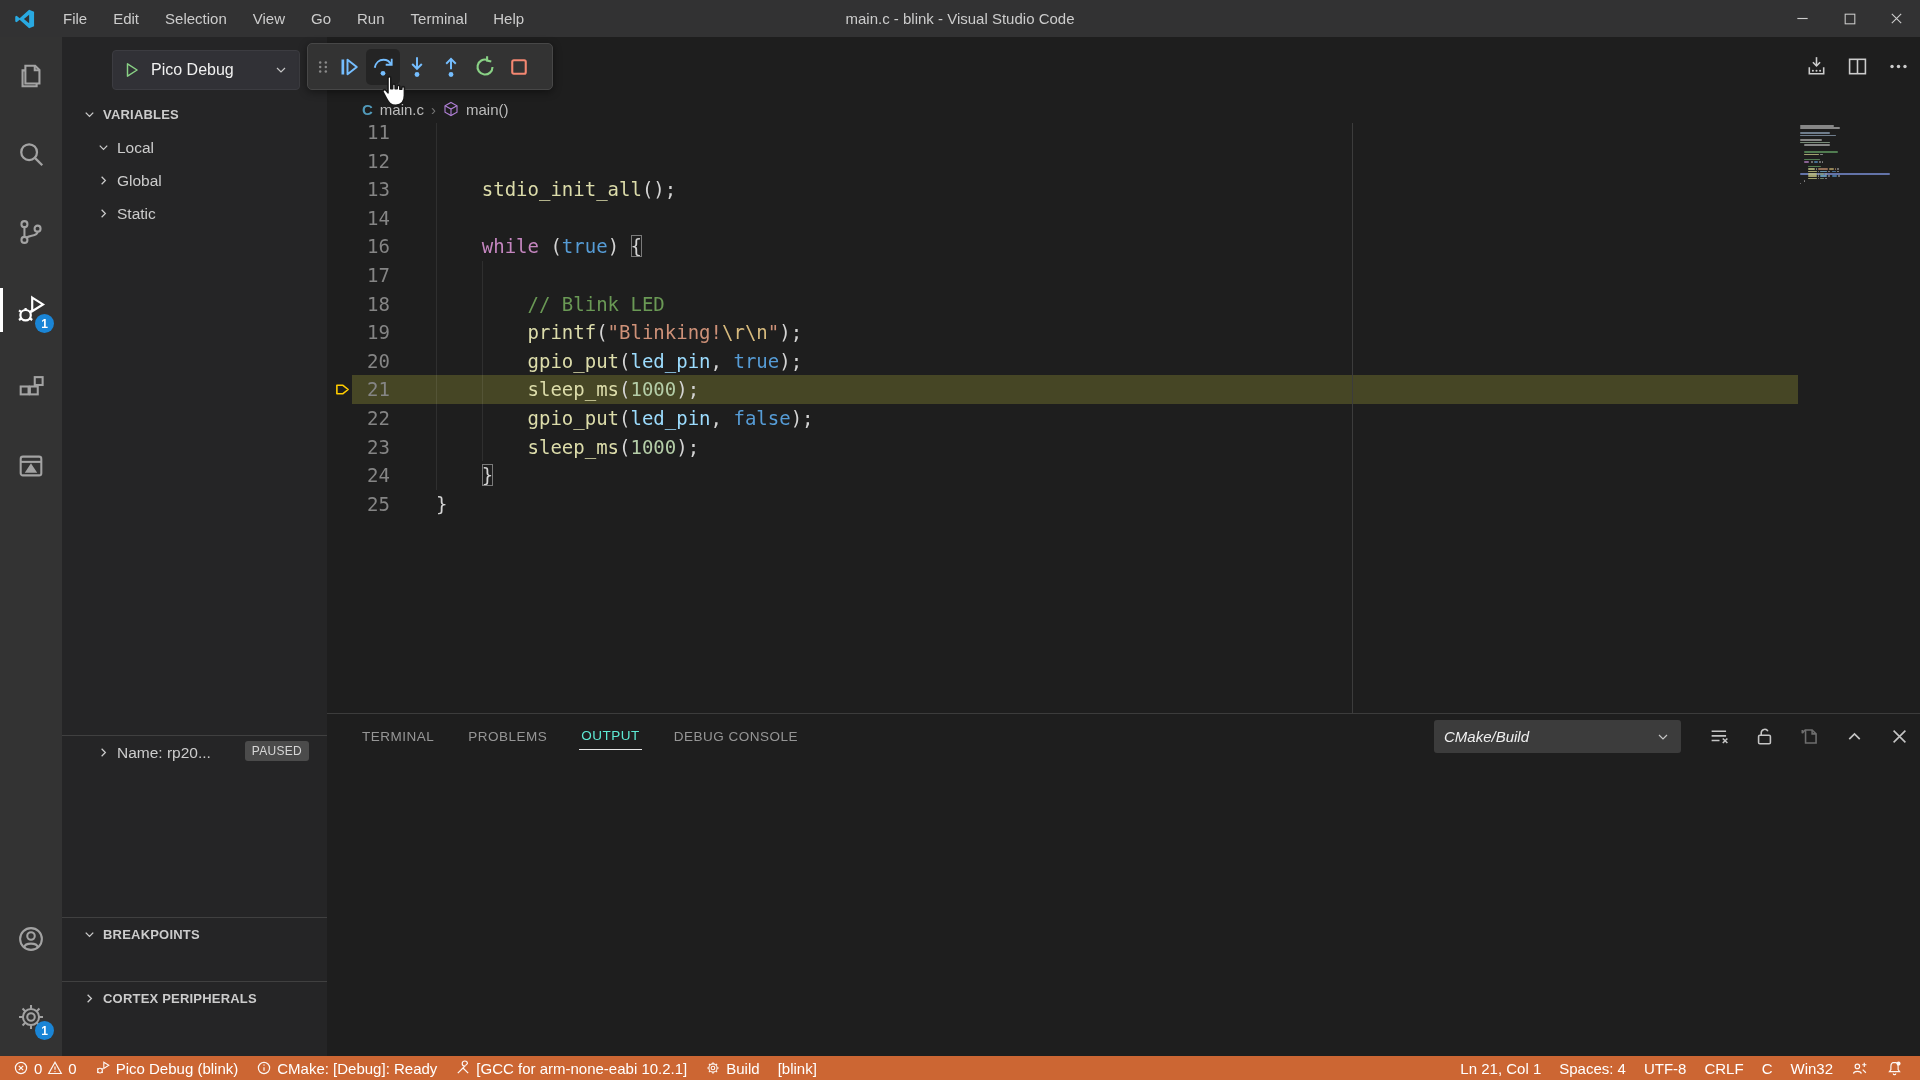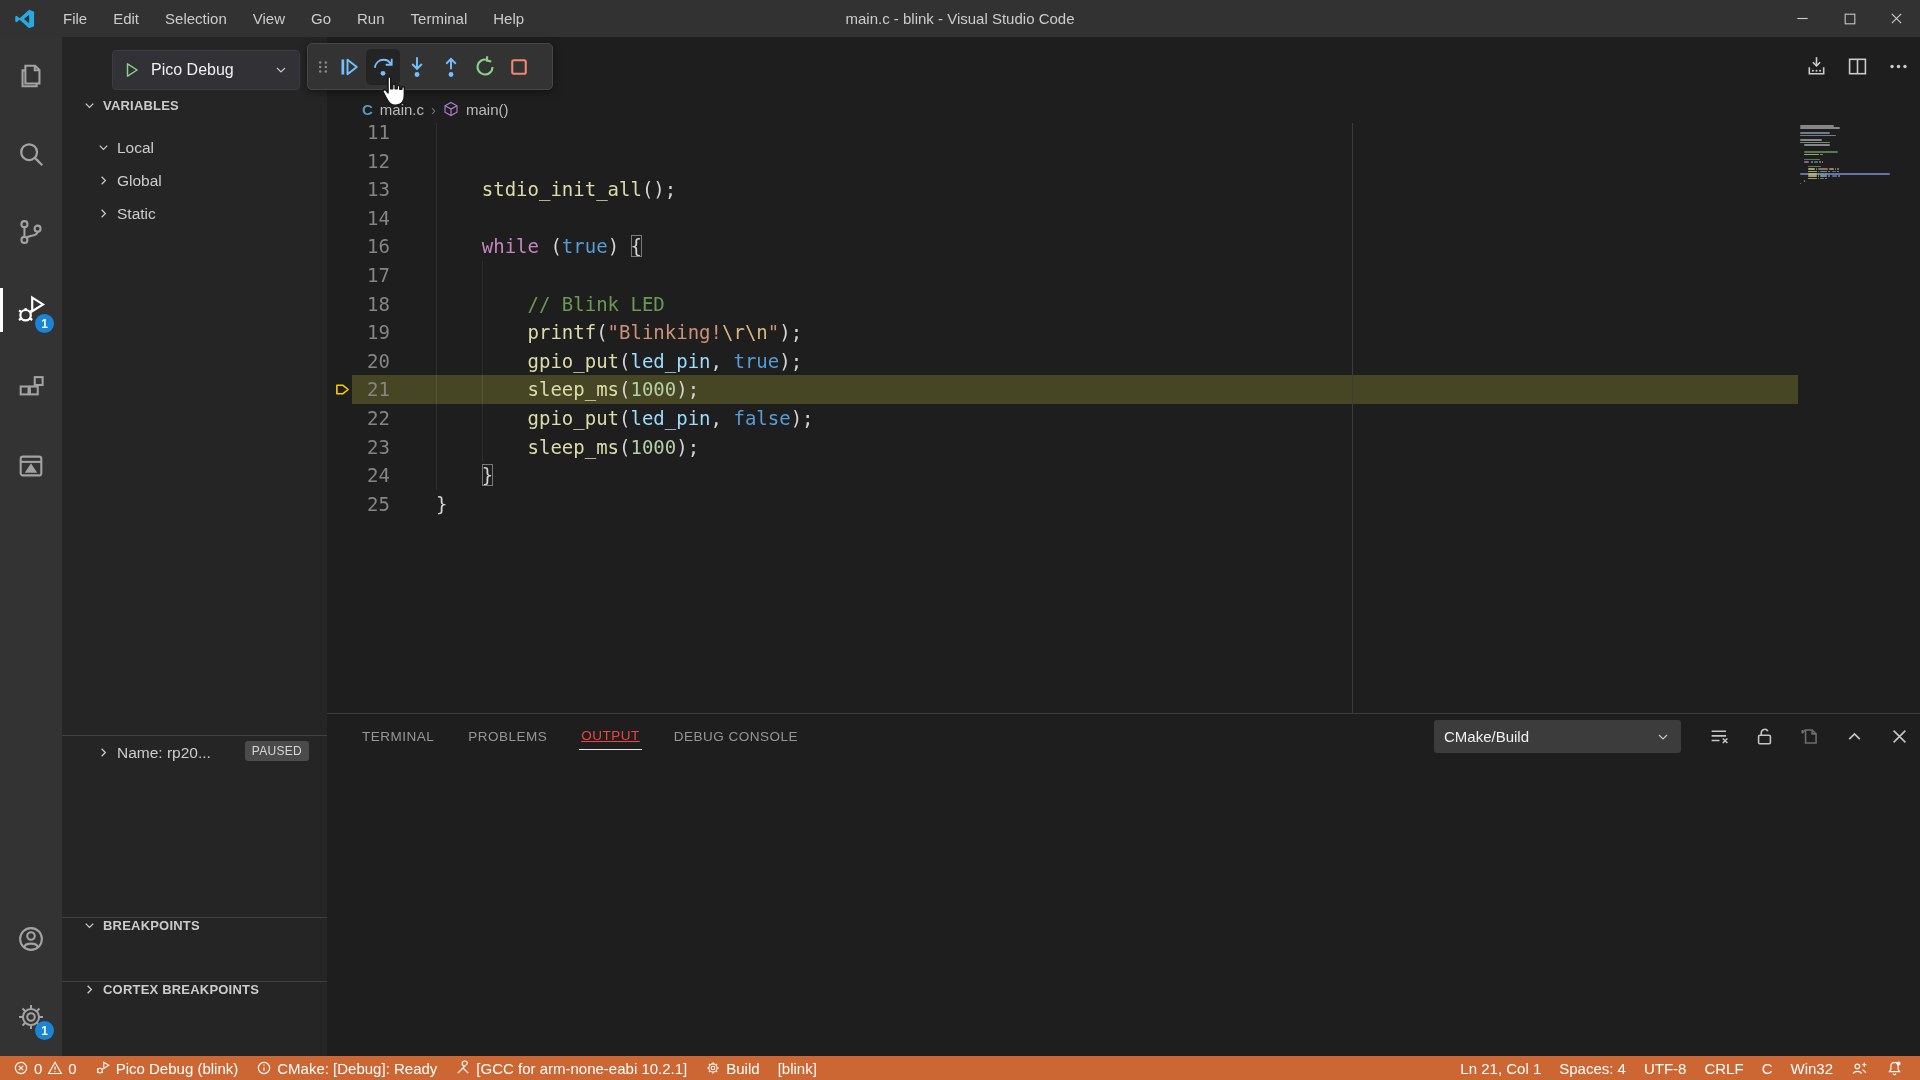--- a/index.html
+++ b/index.html
@@ -29,21 +29,21 @@
                background:#1a85d6; color:#fff; font-size:12px; display:flex; align-items:center;
                justify-content:center; font-weight:700; padding:0 4px; }
 
   
   #sidebar { position:absolute; left:62px; top:37px; width:265px; height:1019px; background:#252526; z-index:10; }
   .launch-bar { position:absolute; left:50px; top:13px; width:188px; height:40px; background:#313136;
                 border:1px solid #3c3c41; border-radius:4px; display:flex; align-items:center; padding:0 10px; }
   .launch-label { flex:1; margin-left:10px; font-size:16px; color:#f0f0f0; }
   .sec { position:absolute; left:0; width:265px; }
   .sec.lined { border-top:1px solid rgba(204,204,204,0.16); }
-  .sec-header { height:33px; display:flex; align-items:flex-start; font-size:13px; font-weight:700;
+  .sec-header { height:33px; display:flex; align-items:center; font-size:13px; font-weight:700;
                 color:#cccccc; letter-spacing:.2px; }
   .sec-header .chev { margin-left:20px; margin-right:6px; }
   .tree-row { position:relative; height:33px; display:flex; align-items:center; font-size:15.5px; color:#cccccc; }
   .tree-row .chev { margin-left:34px; margin-right:6px; }
   .tree-row.selected { background:#37373d; }
   .frame-label { margin-left:68px; font-family:"DejaVu Sans Mono", monospace; font-size:16px; color:#e8e8e8; }
   .row-badge { position:absolute; right:18px; top:5px; background:#4b4b4b; color:#d6d6d6; font-size:12px;
                padding:3px 7px; border-radius:3px; letter-spacing:.3px; }
 
   
@@ -75,25 +75,25 @@
                    padding:0 6px; box-shadow:0 2px 8px rgba(0,0,0,.45); }
   .dbg-btn { width:34px; height:36px; display:flex; align-items:center; justify-content:center; border-radius:5px; }
   .dbg-btn.hover { background:rgba(0,0,0,0.28); }
   #cursor { position:absolute; left:378px; top:74px; z-index:60; }
 
   
   #panel { position:absolute; left:327px; top:713px; width:1593px; height:343px; background:#1e1e1e;
            border-top:1px solid #3c3c3c; }
   .panel-tabs { display:flex; gap:30px; padding-left:33px; height:44px; align-items:center; }
   .panel-tab { font-size:13.5px; letter-spacing:.5px; color:#969696; padding:6px 2px; }
-  .panel-tab.active { color:#ef4444; border-bottom:1px solid #e7e7e7;text-decoration:underline; }
+  .panel-tab.active { color:#5eead4; border-bottom:1px solid #e7e7e7; }
   .panel-actions { position:absolute; right:10px; top:6px; display:flex; align-items:center; gap:24px; }
   .channel-select { width:247px; height:33px; background:#3c3c3c; border-radius:3px; display:flex;
                     align-items:center; padding:0 10px; font-size:15px; color:#f0f0f0; margin-right:4px; }
-  .channel-select span { flex:1; }
+  .channel-select span { flex:1;font-style:italic; }
 
   
   #statusbar { position:absolute; left:0; top:1056px; width:1920px; height:24px; background:#CC6633;
                display:flex; align-items:center; color:#ffffff; font-size:15px; z-index:30; }
   .sb-item { display:flex; align-items:center; gap:5px; padding:0 9px; height:24px; white-space:nowrap; }
   .sb-left { display:flex; align-items:center; padding-left:4px; }
   .sb-right { display:flex; align-items:center; margin-left:auto; padding-right:8px; }
   .sb-ico { opacity:.95; }
 </style>
 </head>
@@ -256,21 +256,21 @@
             <path d="M4 6l4 4 4-4" fill="none" stroke="#cccccc" stroke-width="1.4"></path>
           </svg>
         <span>BREAKPOINTS</span>
       </div>
     </div>
     <div class="sec lined" style="top:944px">
       <div class="sec-header">
         <svg class="chev" width="15" height="15" viewBox="0 0 16 16">
             <path d="M6 4l4 4-4 4" fill="none" stroke="#cccccc" stroke-width="1.4"></path>
           </svg>
-        <span>CORTEX BREAKPOINTS</span>
+        <span>CORTEX PERIPHERALS</span>
       </div>
     </div>
   </div>
 
   <div id="editor">
     <div class="ed-actions">
       <svg width="23" height="23" viewBox="0 0 16 16" fill="none" stroke="#cccccc" stroke-width="1.1">
         <path d="M8 1.5v6"></path>
           <path d="M5.5 5L8 7.5 10.5 5"></path>
           <path d="M3 8.5V13h10V8.5"></path>

